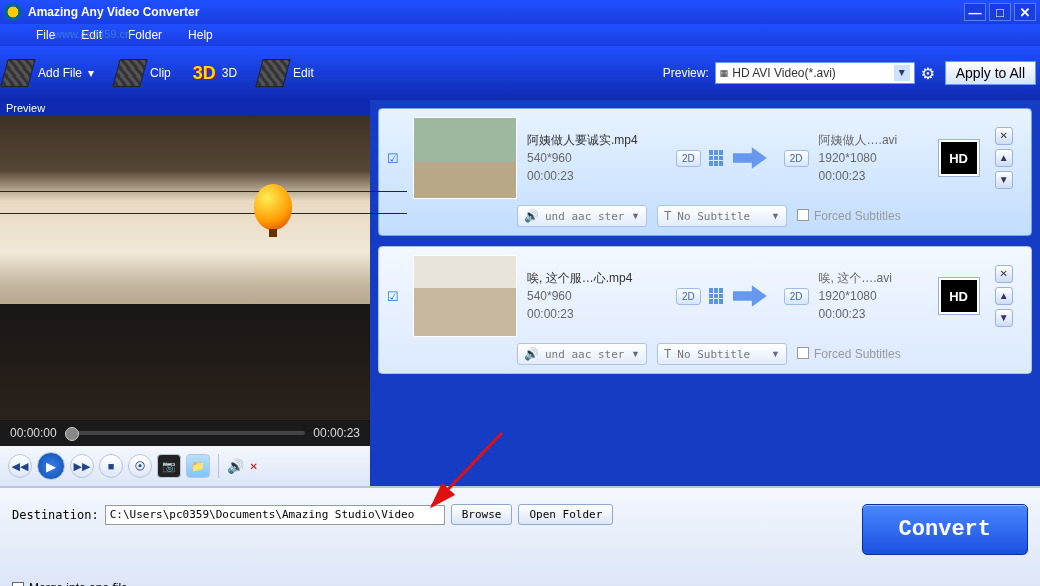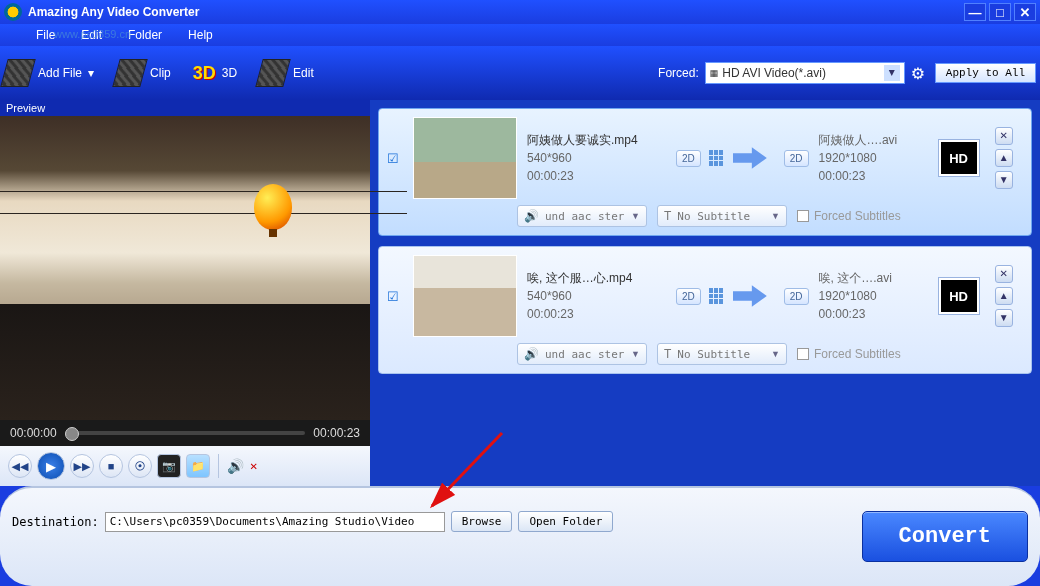--- a/index.html
+++ b/index.html
@@ -16,21 +16,21 @@
 
 .toolbar { height: 54px; background: linear-gradient(180deg, #2050ff 0%, #0f2ab0 100%); display: flex; align-items: center; padding: 0 4px; color: #fff; position: relative; }
 .tool-btn { display: flex; align-items: center; gap: 6px; margin-right: 22px; cursor: pointer; }
 .tool-icon { width: 28px; height: 28px; display: flex; align-items: center; justify-content: center; }
 .film-icon { background: linear-gradient(45deg, #333 25%, #555 25%, #555 50%, #333 50%, #333 75%, #555 75%); background-size: 8px 8px; border: 1px solid #222; transform: skewX(-15deg); }
 .tool-3d { font-weight: bold; font-size: 18px; color: #ffdd00; text-shadow: 1px 1px 0 #cc0000; }
 .profile-section { margin-left: auto; display: flex; align-items: center; gap: 6px; }
 .profile-select { width: 200px; height: 22px; background: #fff; border: 1px solid #6699ff; display: flex; align-items: center; padding: 0 4px; font-family: monospace; font-size: 11px; color: #333; }
 .profile-select .dd { margin-left: auto; background: #cde0ff; width: 16px; height: 16px; text-align: center; color: #336; }
 .gear-icon { width: 18px; height: 18px; color: #fff; font-size: 16px; }
-.apply-btn { background: linear-gradient(180deg, #fff, #d5e5ff); border: 1px solid #6699ff; padding: 3px 10px; font-family: Liberation Mono, monospace; font-size: 11px; cursor: pointer; }
+.apply-btn { background: linear-gradient(180deg, #fff, #d5e5ff); border: 1px solid #6699ff; padding: 3px 10px; font-family: Liberation Sans, sans-serif; font-size: 14px; cursor: pointer; }
 
 .main { display: flex; height: 386px; }
 .preview-pane { width: 370px; background: #000; display: flex; flex-direction: column; }
 .preview-label { background: #0f2ab0; color: #fff; padding: 2px 6px; font-size: 11px; }
 .preview-img { flex: 1; background: linear-gradient(180deg, #3e2f26 0%, #564835 18%, #e8d9c1 28%, #f0e8d8 45%, #c5b8a0 55%, #b7a890 62%, #1a1614 62%, #2a221c 100%); position: relative; }
 .balloon { position: absolute; top: 68px; right: 78px; width: 38px; height: 46px; background: radial-gradient(circle at 35% 30%, #ffee55, #ff9900 60%, #cc3300); border-radius: 50% 50% 48% 48%; }
 .balloon::after { content: ''; position: absolute; bottom: -7px; left: 15px; width: 8px; height: 8px; background: #663300; }
 .wires { position: absolute; top: 0; left: 0; width: 100%; height: 55%; }
 .wires::before,.wires::after { content: ''; position: absolute; width: 120%; left:-10%; height: 1px; background: #2a2520; }
 .wires::before { top: 45%; } .wires::after { top: 58%; }
@@ -63,24 +63,24 @@
 .grid-ic { width:16px; height:16px; display:grid; grid-template-columns:repeat(3,4px); gap:1px; }
 .grid-ic span { background:#5a95dd; }
 .big-arrow { width: 34px; height: 24px; background: #6699ee; clip-path: polygon(0 30%, 56% 30%, 56% 5%, 100% 50%, 56% 95%, 56% 70%, 0 70%); }
 .out-col { width: 110px; color: #666; line-height: 1.5; }
 .hd-badge { width: 40px; height: 36px; background: #000; border: 2px solid #fff; outline: 1px solid #99b3e0; color: #fff; display:flex; align-items:center; justify-content:center; font-weight:bold; font-size:13px; }
 .side-btns { display:flex; flex-direction:column; gap:4px; margin-left:6px; }
 .side-btn { width:18px; height:18px; background:linear-gradient(180deg,#fff,#cddcf2); border:1px solid #99b3e0; border-radius:3px; font-size:10px; color:#336; text-align:center; line-height:16px; cursor:pointer; }
 .sub-row { display:flex; gap:10px; margin-left: 130px; align-items:center; }
 .combo { background: linear-gradient(180deg,#fff,#e2ecfb); border:1px solid #adc3e3; border-radius:3px; padding: 3px 6px; font-family: monospace; font-size:11px; color:#777; display:flex; align-items:center; gap:6px; }
 .combo .dd { margin-left:auto; color:#668; font-size:9px; }
-.forced { display:flex; align-items:center; gap:5px; color:#999; font-family:monospace; font-size:11px; }
+.forced { display:flex; align-items:flex-start; gap:5px; color:#999; font-family:monospace; font-size:11px; }
 .forced .cb { width:12px; height:12px; border:1px solid #999; background:#fff; }
 
-.bottom { height: 100px; background: linear-gradient(180deg, #f4f7fd, #dce6f7); border-top: 2px solid #b5c5e0; padding: 23px 12px 8px; display:flex; align-items:flex-start; position:relative;border-radius:32px; }
+.bottom { height: 100px; background: linear-gradient(180deg, #f4f7fd, #dce6f7); border-top: 2px solid #b5c5e0; padding: 16px 12px 8px; display:flex; align-items:flex-start; position:relative; }
 .dest-section { display:flex; flex-direction:column; gap:8px; }
 .dest-row { display:flex; align-items:center; gap:6px; }
 .dest-label { font-family: monospace; font-size:12px; }
 .dest-input { width: 340px; height: 20px; background:#fff; border:1px solid #999; padding:0 4px; font-family:monospace; font-size:11px; }
 .sm-btn { background: linear-gradient(180deg,#fff,#dbe6f5); border:1px solid #8fa8ce; border-radius:3px; padding:3px 10px; font-family:monospace; font-size:11px; cursor:pointer; }
 .merge-row { display:flex; align-items:center; gap:5px; font-family:monospace; font-size:11px;margin-top:48px; }
 .merge-row .cb { width:12px; height:12px; border:1px solid #666; background:#fff; }
 .convert-btn { margin-left:auto; background: linear-gradient(180deg,#4a88ff,#1a50e0); border:1px solid #0a30a0; border-radius:5px; color:#fff; font-family: 'Courier New', monospace; font-size:22px; font-weight:bold; padding: 12px 36px; cursor:pointer; box-shadow: inset 0 1px 0 rgba(255,255,255,.4); }
 
 .red-arrow { position:absolute; left:422px; top:-60px; }
@@ -118,21 +118,21 @@
   </div>
   <div class="tool-btn">
     <div class="tool-3d">3D</div>
     <span>3D</span>
   </div>
   <div class="tool-btn">
     <div class="tool-icon film-icon"></div>
     <span>Edit</span>
   </div>
   <div class="profile-section">
-    <span>Forced:</span>
+    <span>Preview:</span>
     <div class="profile-select">
       <span style="font-size:9px;margin-right:4px;">▦</span>
       <span>HD AVI Video(*.avi)</span>
       <span class="dd">▾</span>
     </div>
     <span class="gear-icon">⚙</span>
     <button class="apply-btn">Apply to All</button>
   </div>
 </div>
 

